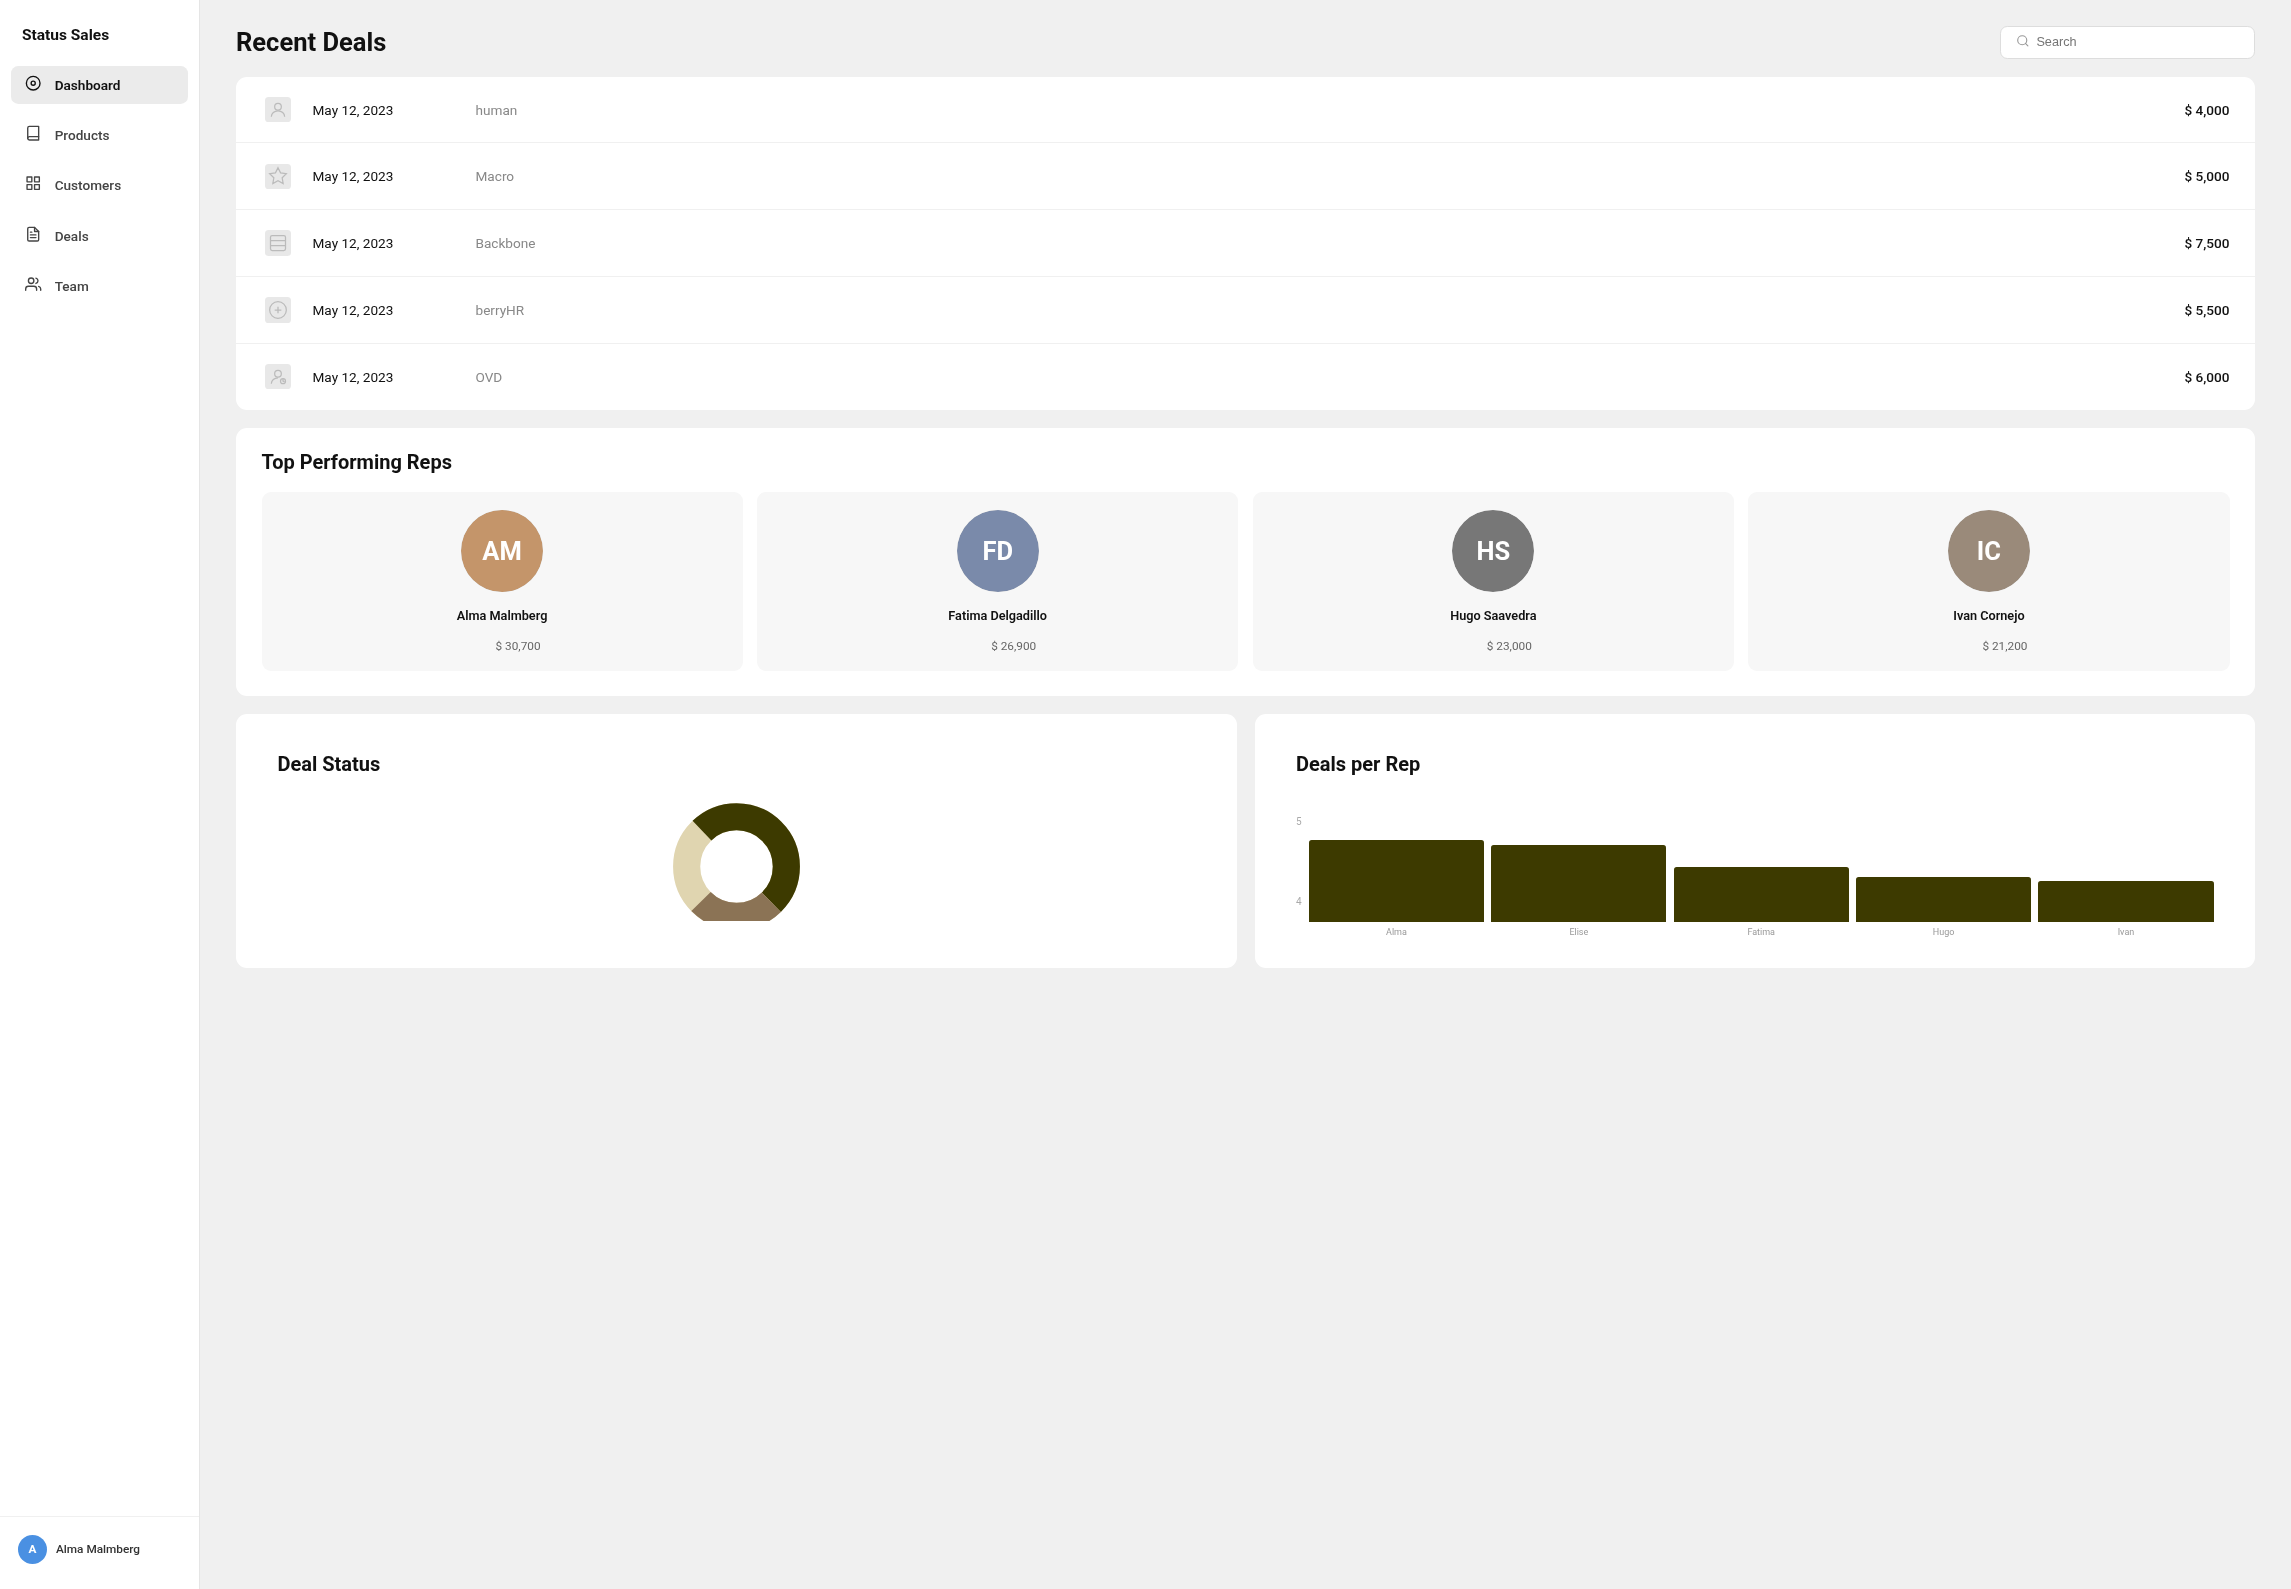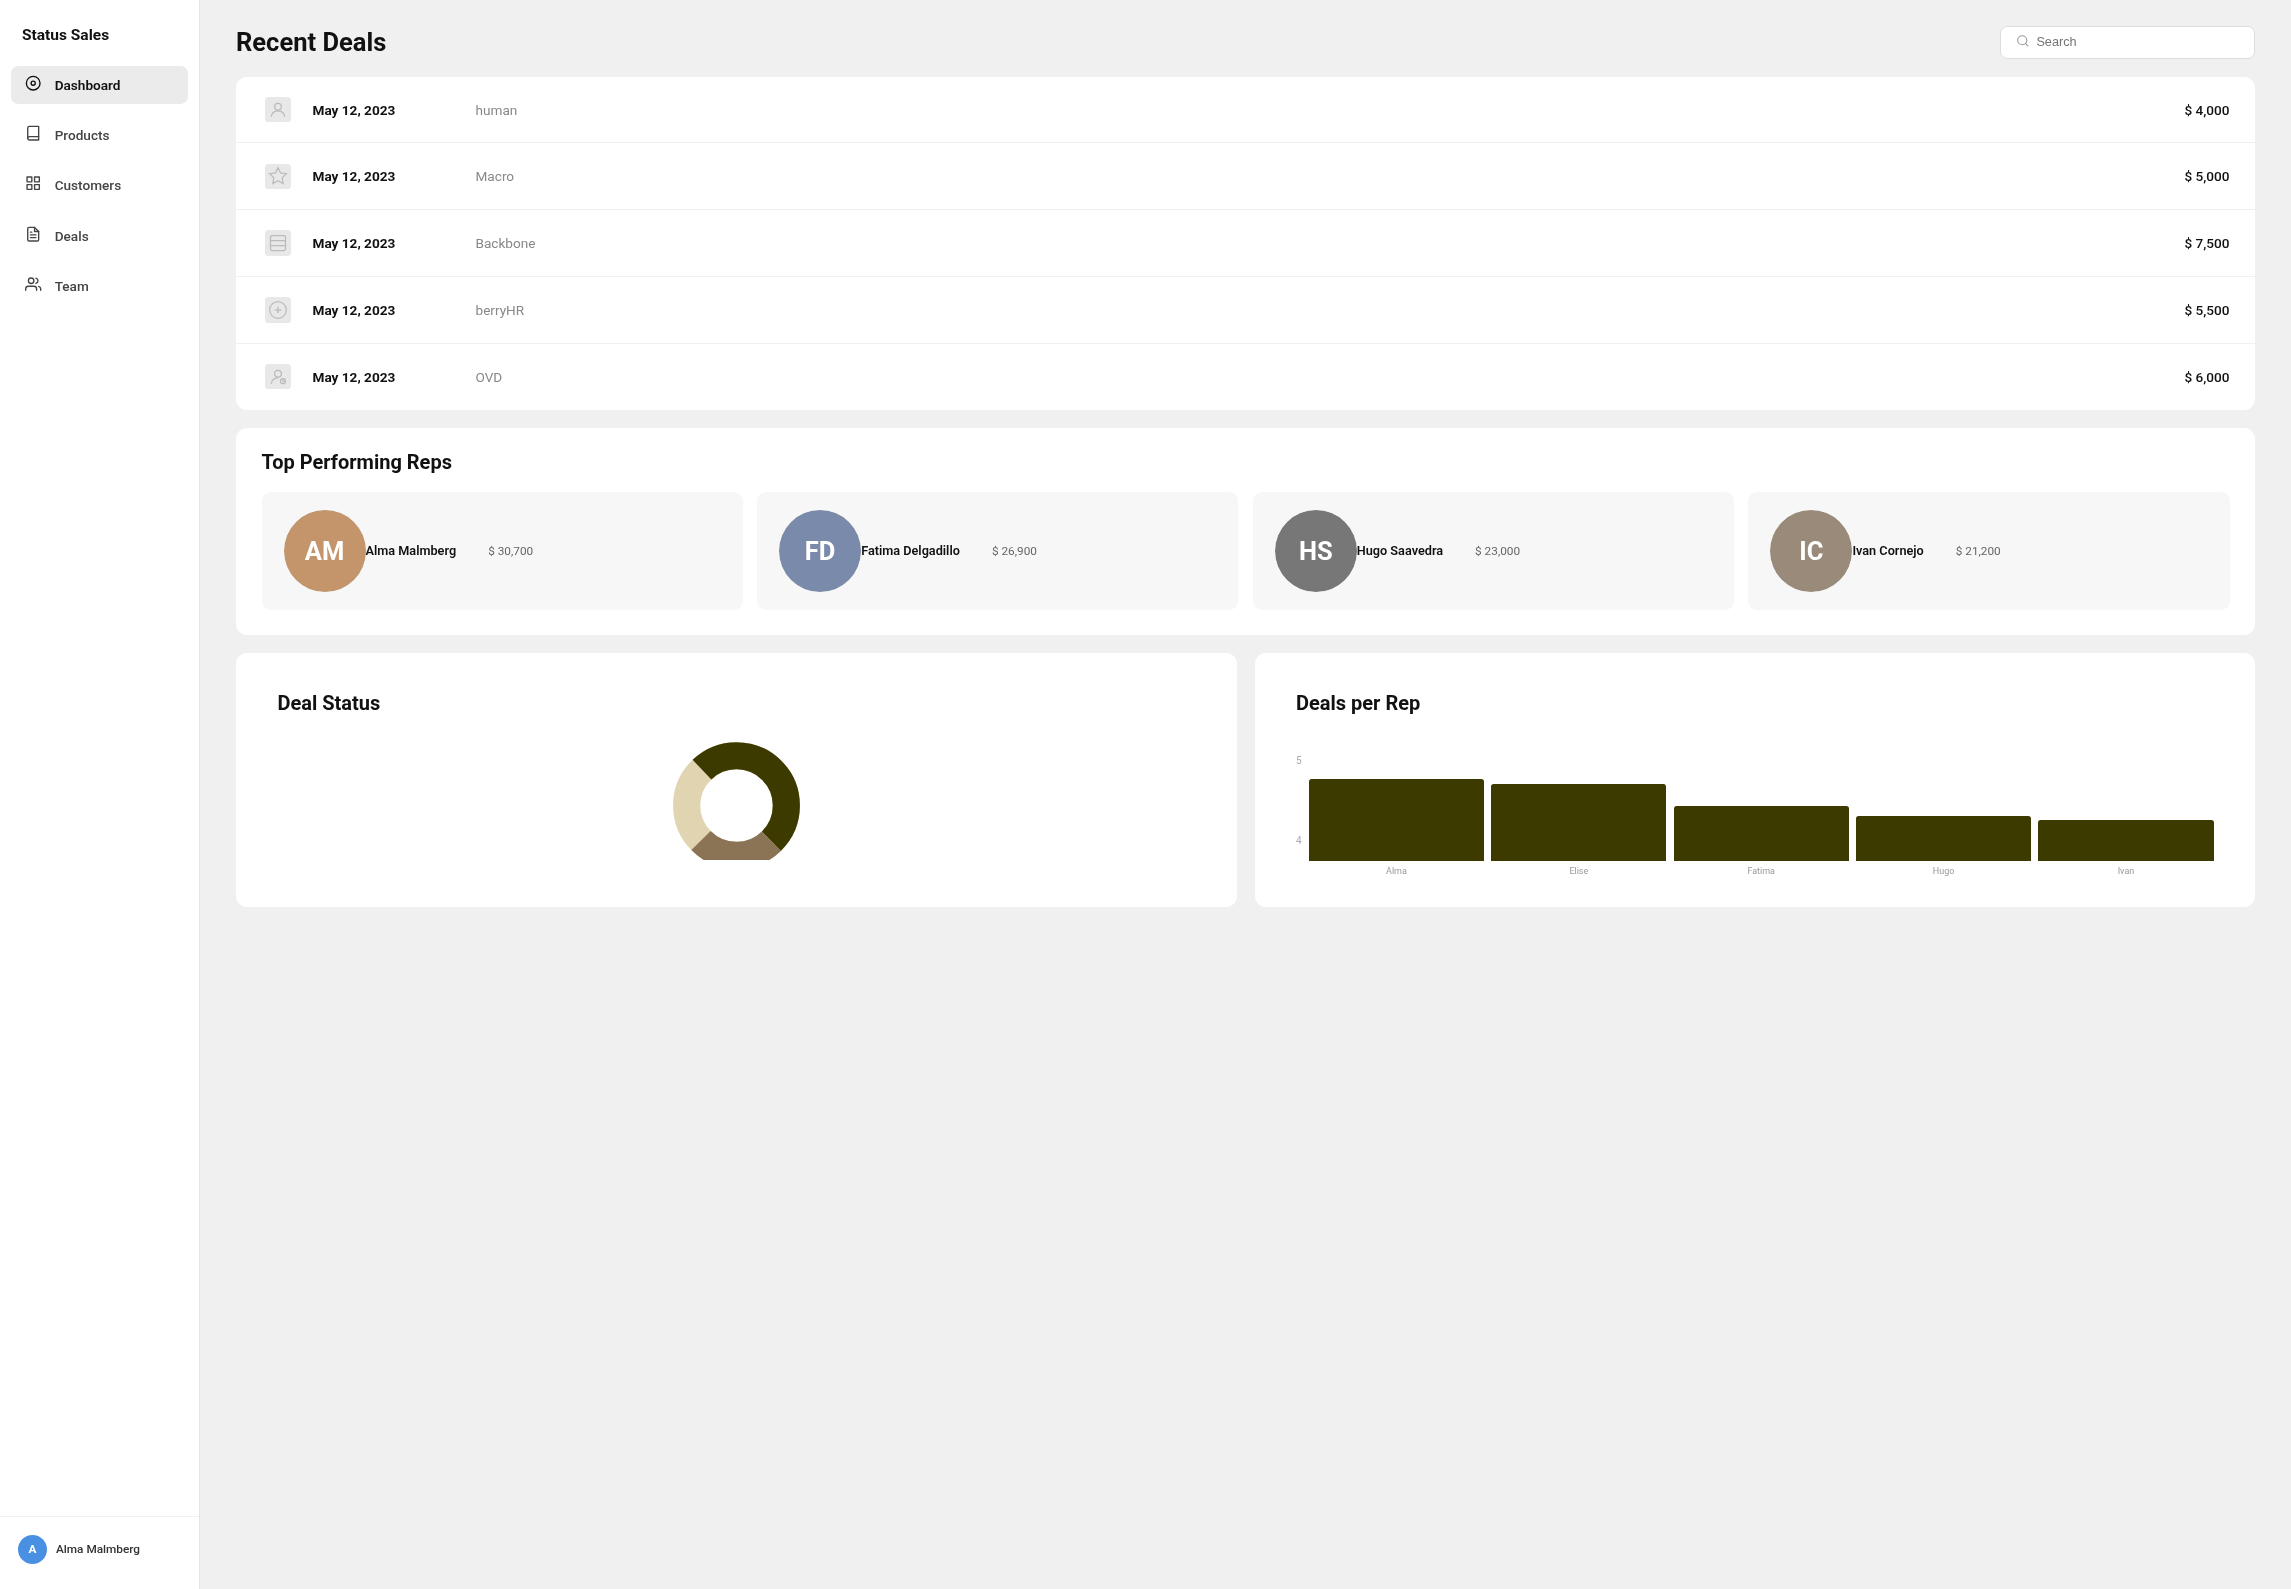--- a/index.html
+++ b/index.html
@@ -174,21 +174,21 @@
       background: #e8e8e8;
       display: flex;
       align-items: center;
       justify-content: center;
       font-size: 9px;
       color: #888;
       overflow: hidden;
     }
     .deal-date {
       font-size: 13.6px;
-      font-weight: 700;
+      font-weight: 400;
       color: #111;
       min-width: 145px;
     }
     .deal-company {
       font-size: 13.6px;
       color: #888;
       flex: 1;
     }
     .deal-amount {
       font-size: 13.6px;
@@ -209,23 +209,23 @@
       display: flex;
       gap: 14.5px;
       padding: 0 25.5px 25.5px;
       flex-wrap: wrap;
     }
     .rep-card {
       background: #f7f7f7;
       border-radius: 9px;
       padding: 18px 22px;
       display: flex;
-      flex-direction: row;
-      align-items: center;
-      gap: 0;
+      flex-direction: column;
+      align-items: center;
+      gap: 16px;
       min-width: 145px;
       flex: 1;
     }
     .rep-avatar {
       width: 82px;
       height: 82px;
       border-radius: 50%;
       overflow: hidden;
       background: #ccc;
       display: flex;

